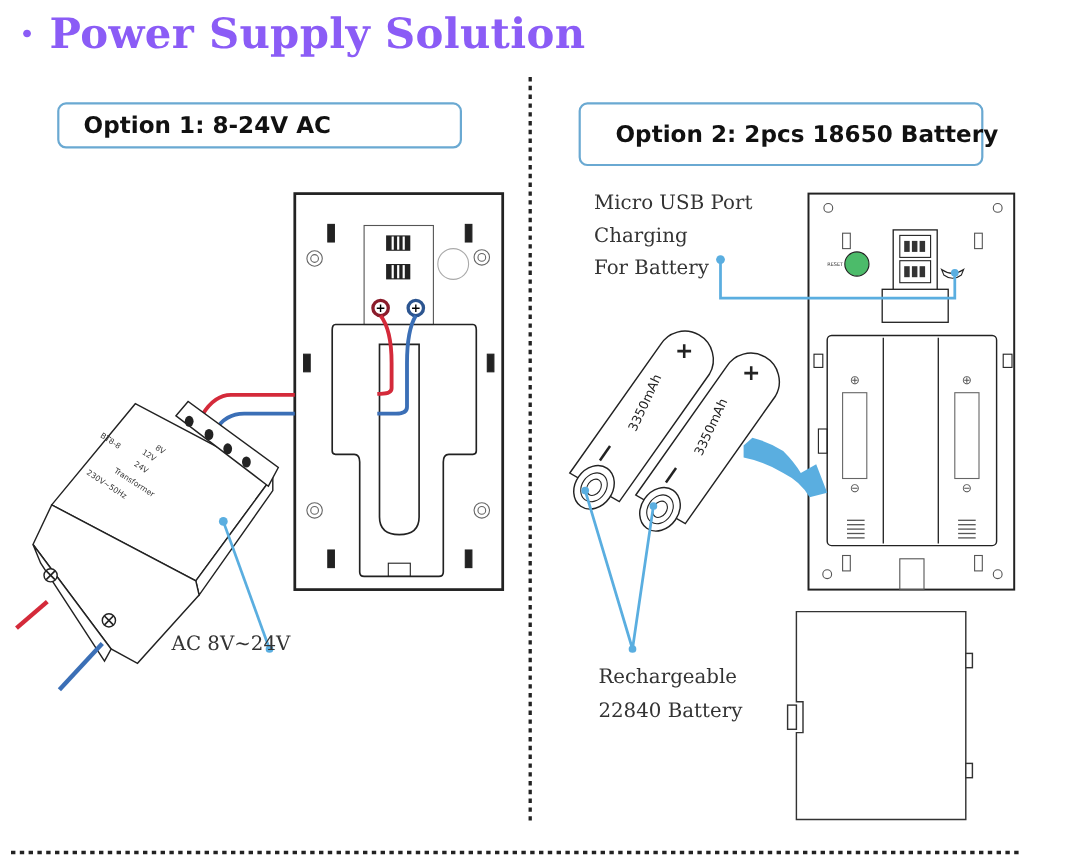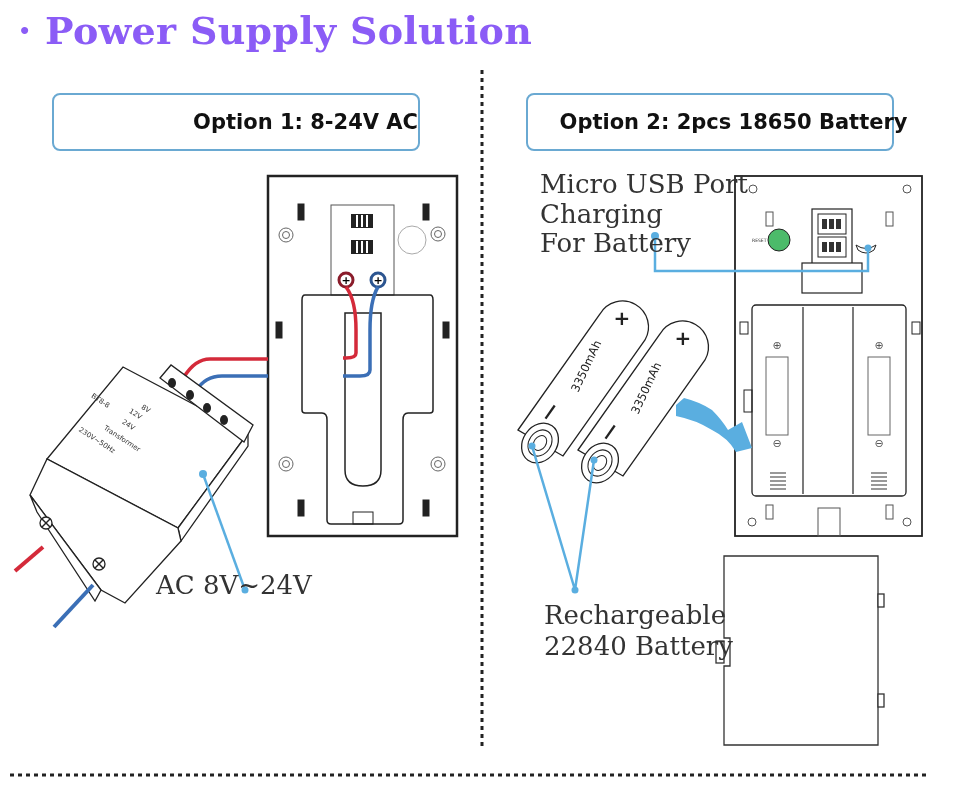--- a/index.html
+++ b/index.html
@@ -8,24 +8,24 @@
     position:absolute; left:18px; top:8px;
     font-family:"DejaVu Serif", serif; font-weight:bold; font-size:38px;
     color:#8b5cf6; letter-spacing:0.3px; white-space:nowrap;
   }
   .opt-box {
     position:absolute; border:2.5px solid #6aa9d2; border-radius:8px;
     background:#fff; box-sizing:border-box;
     font-family:"DejaVu Sans", sans-serif; font-weight:bold; font-size:21px;
     color:#111; display:flex; align-items:center; white-space:nowrap;
   }
-  #opt1 { left:52px; top:93px; width:368px; height:58px; padding-left:22px;justify-content:flex-end; }
+  #opt1 { left:52px; top:93px; width:368px; height:42px; padding-left:22px; }
   #opt2 { left:526px; top:93px; width:368px; height:58px; justify-content:center;padding-left:47px; }
   .label {
-    position:absolute; font-family:"DejaVu Serif", serif; font-size:26px;
+    position:absolute; font-family:"DejaVu Serif", serif; font-size:18px;
     color:#333; line-height:31px; white-space:nowrap;
   }
   #lbl-usb { left:540px; top:170px; line-height:29.5px; }
   #lbl-trans { left:156px; top:570px; }
   #lbl-batt { left:544px; top:600px; text-align:left; }
   svg.art { position:absolute; left:0; top:0; }
   .svgtxt { font-family:"DejaVu Sans", sans-serif; }
 </style>
 </head>
 <body>

